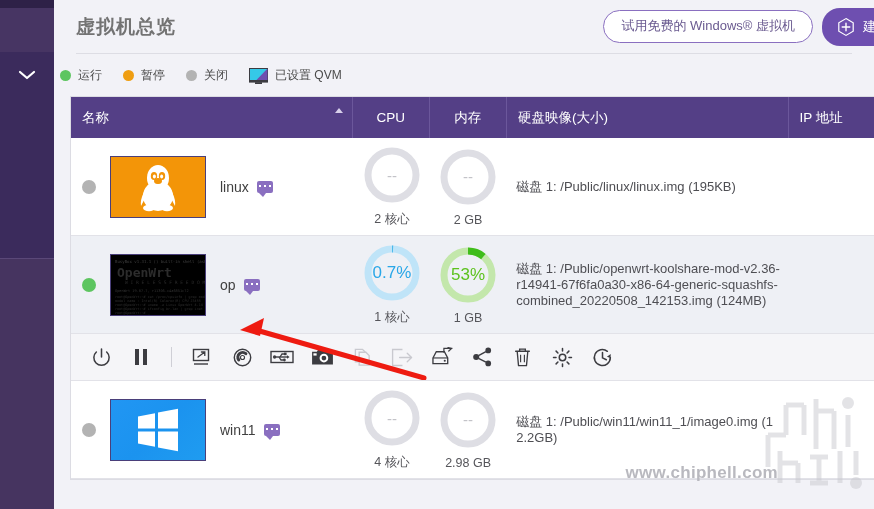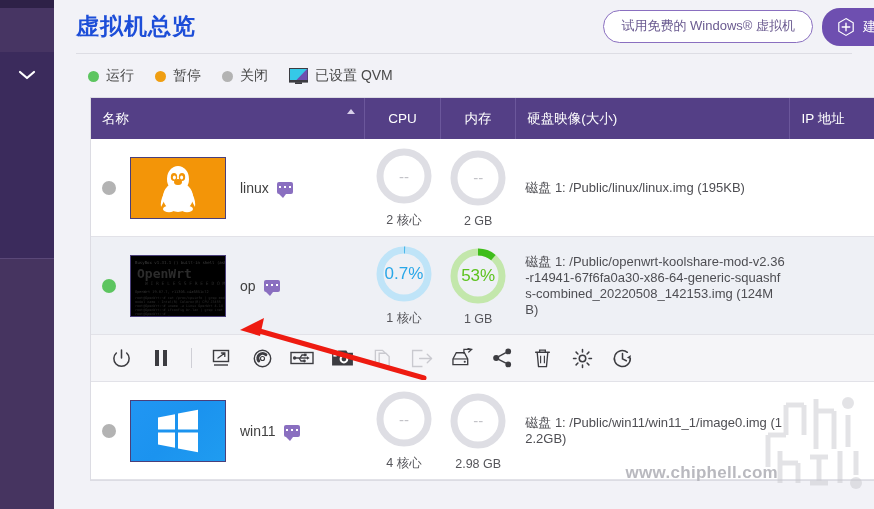--- a/index.html
+++ b/index.html
@@ -66,23 +66,23 @@
   }
 
   .page-header {
     height: 53px;
     display: flex;
     align-items: center;
     padding: 0 0 0 22px;
     box-sizing: border-box;
   }
   .page-title {
-    font-size: 23px;
+    font-size: 19px;
     font-weight: bold;
-    color: #1d4ed8;
+    color: #737373;
     letter-spacing: 1px;
     white-space: nowrap;
   }
   .header-actions {
     margin-left: auto;
     display: flex;
     align-items: center;
     gap: 9px;
     padding-right: 0;
   }
@@ -117,22 +117,22 @@
     height: 1px;
     background: #dddde4;
     margin: 0 22px 0 22px;
   }
 
   
   .legend {
     display: flex;
     align-items: flex-start;
     gap: 21px;
-    padding: 13px 0 12px 34px;
-    font-size: 14px;
+    padding: 13px 0 12px 6px;
+    font-size: 12px;
     color: #4a4a4a;
   }
   .legend-item {
     display: flex;
     align-items: center;
     gap: 7px;
     white-space: nowrap;
   }
   .dot {
     width: 11px;
@@ -140,21 +140,21 @@
     border-radius: 50%;
     display: inline-block;
   }
   .dot.run { background: #5dc560; }
   .dot.pause { background: #ef9e12; }
   .dot.stop { background: #b3b3b3; }
   .qvm-icon { display: block; }
 
   
   .table-wrap {
-    margin-left: 36px;
+    margin-left: 16px;
     margin-right: 0;
     background: #22c55e;
     border: 1px solid #dcdce3;
     border-right: none;
     box-sizing: border-box;
   }
   .thead {
     display: flex;
     background: #543f86;
     color: #fff;

